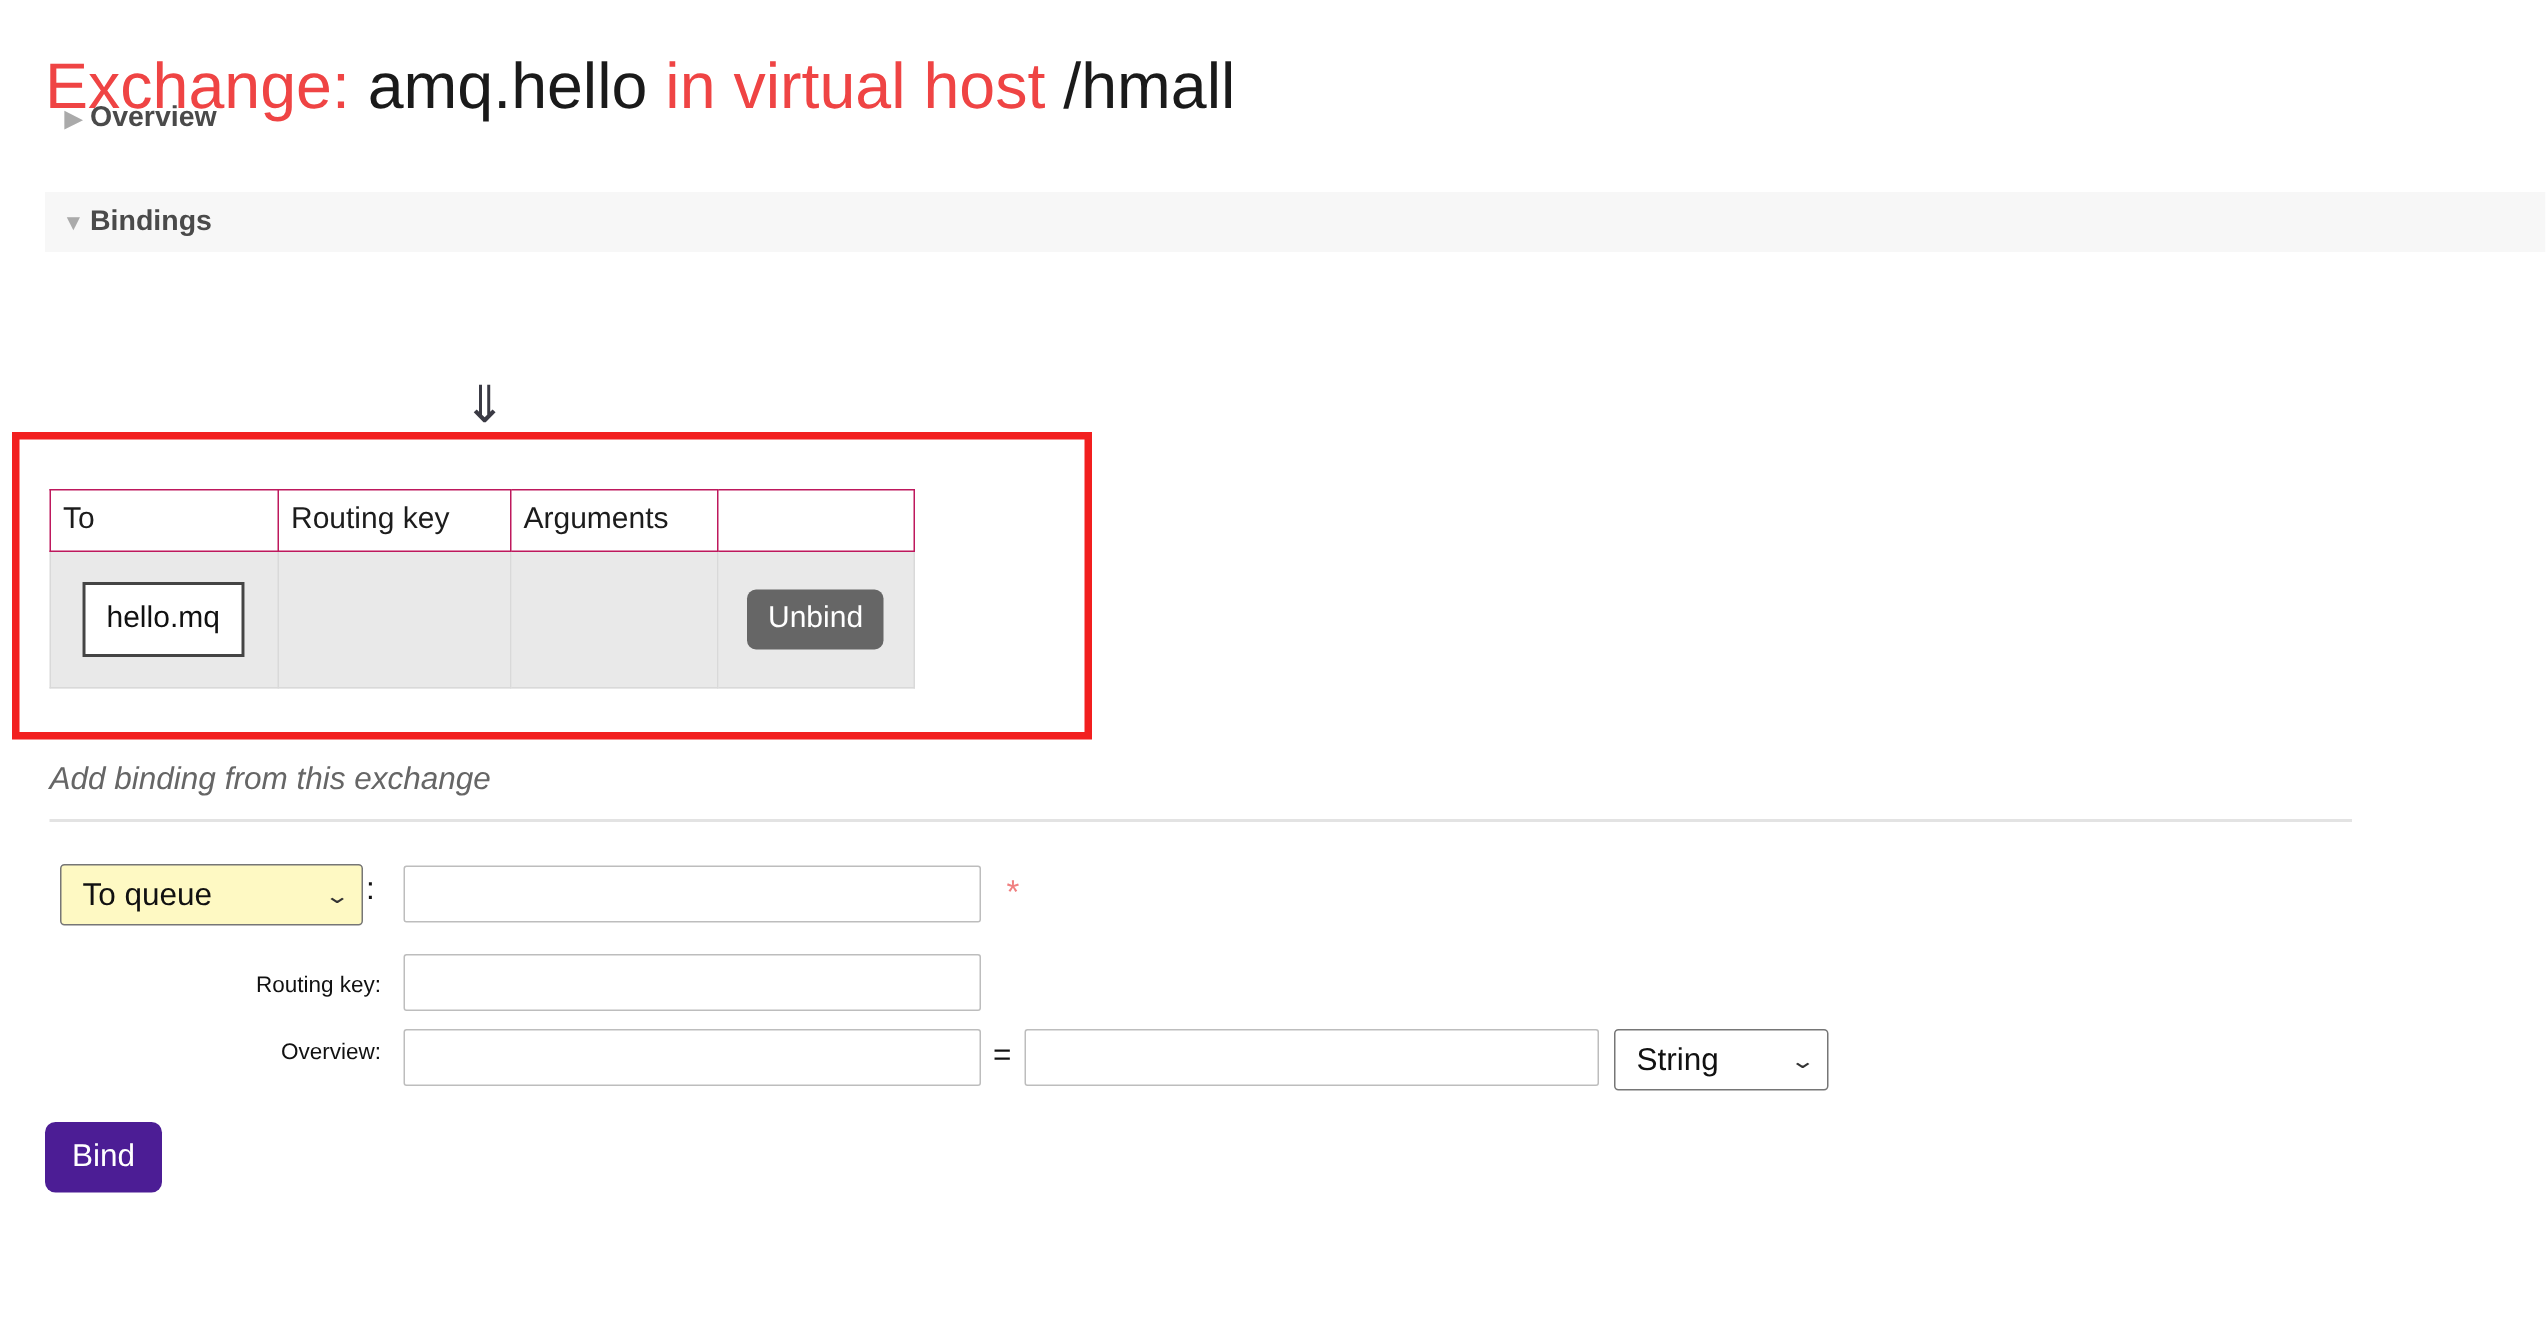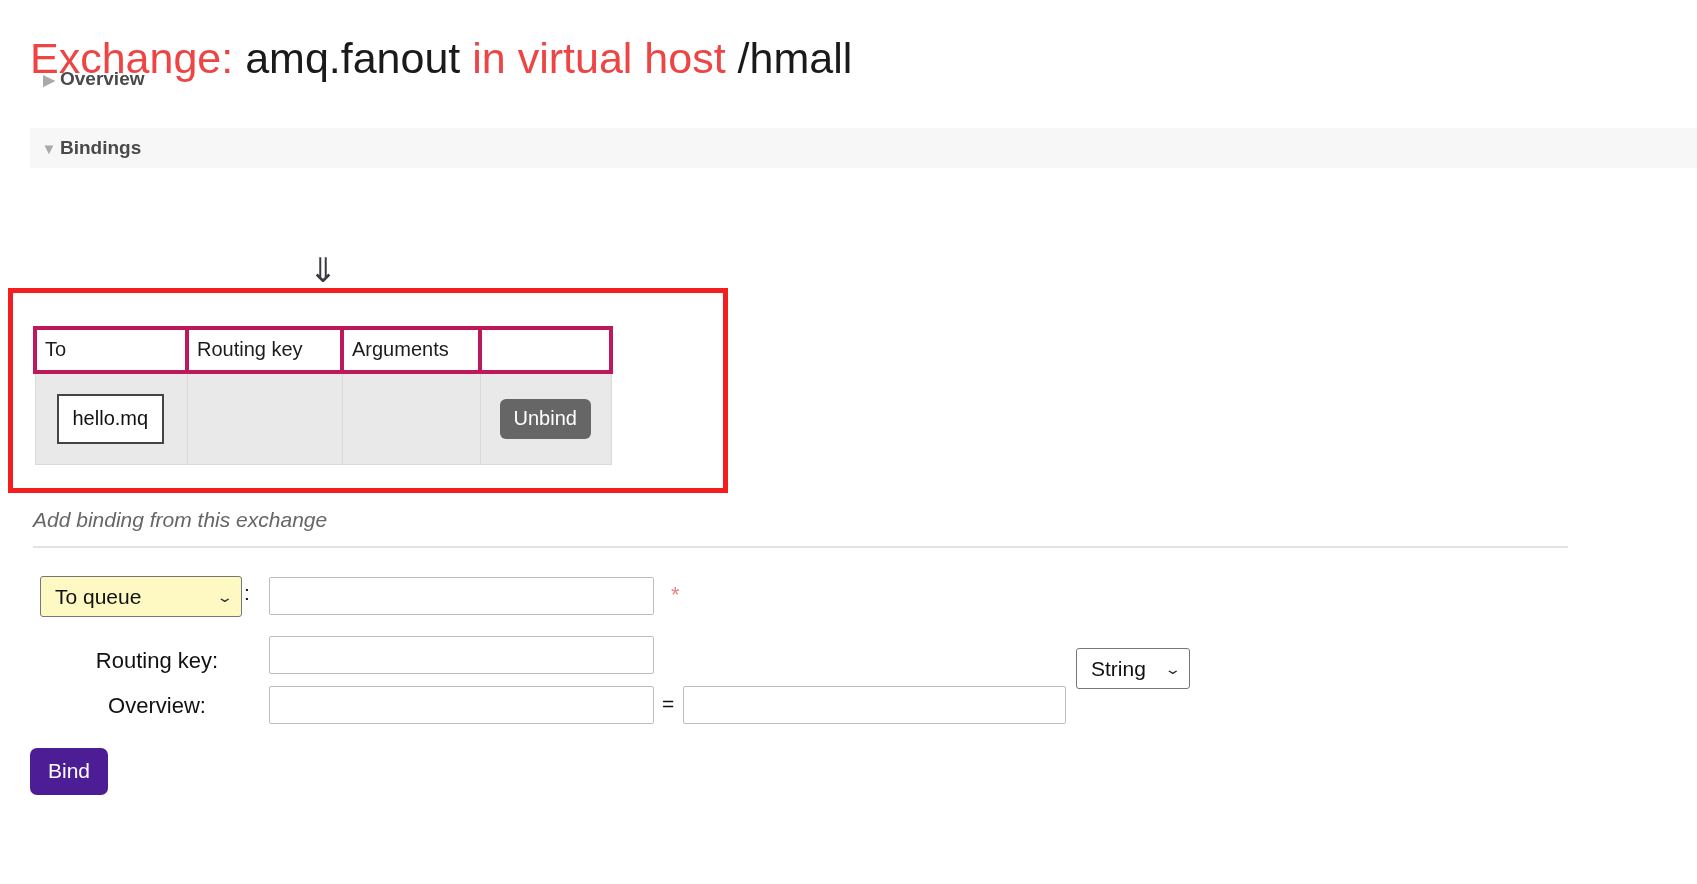--- a/index.html
+++ b/index.html
@@ -110,21 +110,21 @@
   
   .bind-table {
     position: absolute;
     left: 33px;
     top: 326px;
     border-collapse: collapse;
     font-size: 20px;
     background: #ffffff;
   }
   .bind-table th {
-    border: 4px solid #be185d;
+    border: 1px solid #be185d;
     font-weight: 400;
     text-align: left;
     padding: 8px 8px 9px 8px;
     background: #ffffff;
     color: #1c1c1c;
     vertical-align: middle;
     height: 40px;
   }
   .bind-table td {
     border: 1px solid #d9d9d9;
@@ -230,40 +230,40 @@
   .req-star {
     position: absolute;
     left: 671px;
     top: 582px;
     font-size: 22px;
     color: #f08080;
   }
 
   .lbl {
     position: absolute;
-    font-size: 22px;
+    font-size: 15px;
     color: #111111;
-    text-align: center;
+    text-align: right;
   }
   #lbl-rkey { left: 60px; top: 648px; width: 194px; }
   #lbl-args { left: 60px; top: 693px; width: 194px; }
 
   .eq-sign {
     position: absolute;
     left: 662px;
     top: 692px;
     font-size: 21px;
     color: #111;
   }
 
   .sel-type {
     position: absolute;
     left: 1076px;
-    top: 648px;
-    width: 114px;
+    top: 686px;
+    width: 143px;
     height: 41px;
     border: 1px solid #767676;
     border-radius: 3px;
     background: #ffffff;
     font-size: 21px;
     color: #111111;
     display: flex;
     align-items: center;
     padding: 0 10px 0 14px;
     justify-content: space-between;
@@ -285,21 +285,21 @@
     cursor: pointer;
   }
 </style>
 </head>
 <body>
 
 <div id="page">
 
   <h1 class="page-title">
     <span class="title-muted">Exchange:</span>
-    <span class="title-strong">amq.fanout</span>
+    <span class="title-strong">amq.hello</span>
     <span class="title-muted">in virtual host</span>
     <span class="title-strong">/hmall</span>
   </h1>
 
   <div class="section-head" id="overview-head">
     <span class="tri">▶</span>
     <span>Overview</span>
   </div>
 
   <div class="section-head" id="bindings-head">

